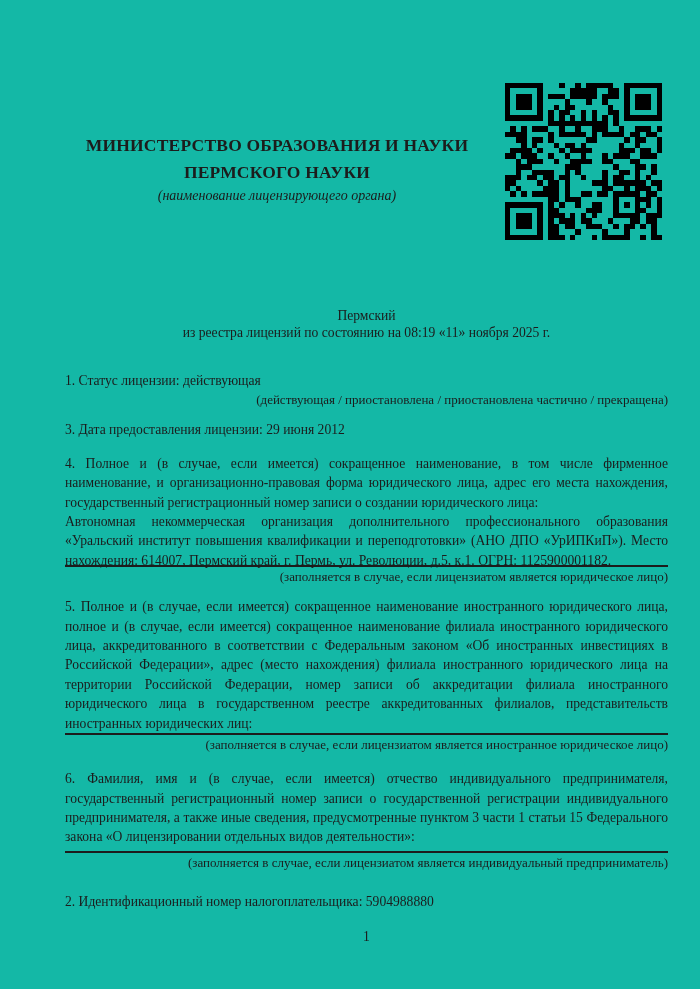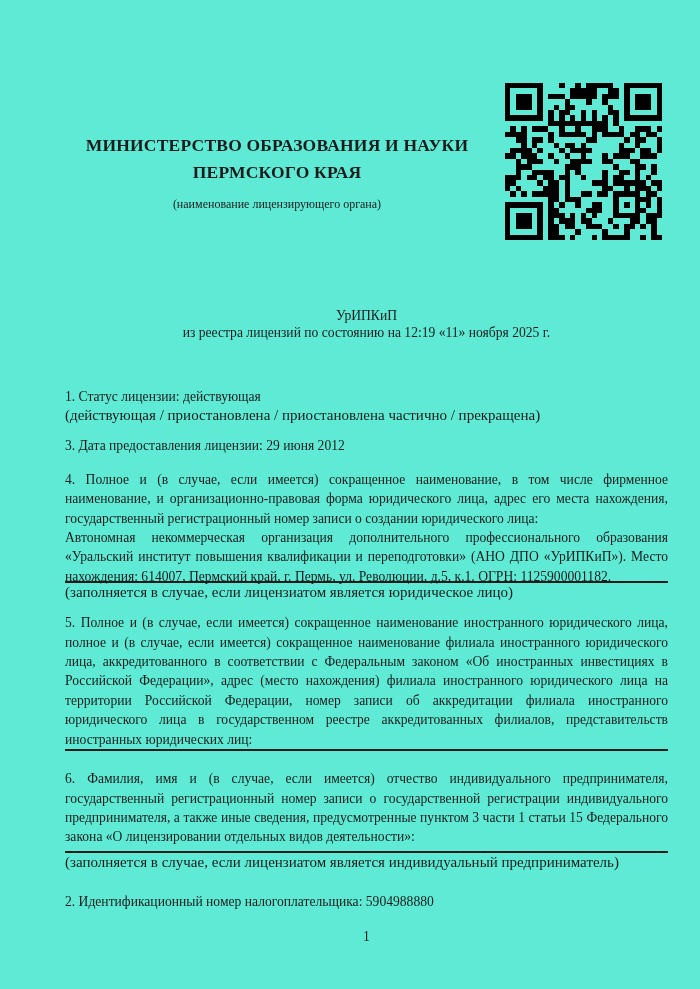--- a/index.html
+++ b/index.html
@@ -2,92 +2,93 @@
 <html lang="ru"><head>
 <meta charset="utf-8">
 <style>
   * { margin: 0; padding: 0; box-sizing: border-box; }
   html, body { background: #e8e8e8; }
   .page {
     position: relative;
     width: 700px;
     height: 989px;
     margin: 0 auto;
-    background: #5eead4;
+    background: #14b8a6;
     color: #1c1c1c;
     font-family: "Liberation Serif", "DejaVu Serif", serif;
     overflow: hidden;
   }
   
   .header-block {
     position: absolute;
     left: 65px;
     top: 132px;
     width: 424px;
     text-align: center;
   }
   .header-title {
     font-weight: bold;
     font-size: 17.5px;
     line-height: 27px;
     letter-spacing: 0.2px;
   }
   .header-caption {
-    font-size: 12px;
+    font-size: 14px;
     line-height: 13px;
-    margin-top: 12px;
+    margin-top: 3px;
+    font-style: italic;
   }
   .qr {
     position: absolute;
     left: 505px;
     top: 83px;
     width: 157px;
     height: 157px;
   }
   
   .doc-body {
     position: absolute;
     left: 65px;
     top: 308px;
     width: 603px;
     font-size: 13.6px;
     line-height: 19.4px;
   }
   .doc-title { text-align: center; line-height: 16.5px; }
   .item { margin-top: 14px; }
-  #item1 { margin-top: 46px; }
+  #item1 { margin-top: 30px; }
   #item4 { }
   #item5 { }
   #item6 { margin-top: 18px; }
   #item7 { margin-top: 23px; }
   .para { text-align: justify; }
   .note {
-    font-size: 15px;
+    font-size: 13px;
     line-height: 13px;
-    text-align: left;
+    text-align: right;
     margin-top: 3px;
   }
   .rule { height: 2px; background: #1c1c1c; }
   #item4 .rule { margin-top: -5px; }
   #item5 .rule { margin-top: 0; }
   #item6 .rule { margin-top: 4px; }
   .page-number {
     text-align: center;
     margin-top: 16px;
     font-size: 13.6px;
   }
 </style>
 </head>
 <body>
 
 <div class="page">
 
   <div class="header-block">
     <div class="header-title">МИНИСТЕРСТВО ОБРАЗОВАНИЯ И НАУКИ</div>
-    <div class="header-title">ПЕРМСКОГО КРАЯ</div>
+    <div class="header-title">ПЕРМСКОГО НАУКИ</div>
     <div class="header-caption">(наименование лицензирующего органа)</div>
   </div>
 
   <div class="qr" id="qr"><svg width="157" height="157" viewBox="0 0 156.60000000000002 156.60000000000002" shape-rendering="crispEdges" fill="#000" xmlns="http://www.w3.org/2000/svg">
         <rect x="0.0" y="0.0" width="5.4" height="5.4"></rect>
         <rect x="5.4" y="0.0" width="5.4" height="5.4"></rect>
         <rect x="10.8" y="0.0" width="5.4" height="5.4"></rect>
         <rect x="16.2" y="0.0" width="5.4" height="5.4"></rect>
         <rect x="21.6" y="0.0" width="5.4" height="5.4"></rect>
         <rect x="27.0" y="0.0" width="5.4" height="5.4"></rect>
@@ -509,22 +510,22 @@
         <rect x="113.4" y="151.2" width="5.4" height="5.4"></rect>
         <rect x="118.8" y="151.2" width="5.4" height="5.4"></rect>
         <rect x="135.0" y="151.2" width="5.4" height="5.4"></rect>
         <rect x="145.8" y="151.2" width="5.4" height="5.4"></rect>
         <rect x="151.2" y="151.2" width="5.4" height="5.4"></rect>
       </svg></div>
 
   <div class="doc-body">
 
     <div class="doc-title">
-      <div>УрИПКиП</div>
-      <div>из реестра лицензий по состоянию на 12:19 «11» ноября 2025 г.</div>
+      <div>Пермский</div>
+      <div>из реестра лицензий по состоянию на 08:19 «11» ноября 2025 г.</div>
     </div>
 
     <div class="item" id="item1">
       <div>1. Статус лицензии: действующая</div>
       <div class="note">(действующая / приостановлена / приостановлена частично / прекращена)</div>
     </div>
 
 
     <div class="item" id="item3">
       <div>3. Дата предоставления лицензии: 29 июня 2012</div>
@@ -534,20 +535,21 @@
       <div class="para">4. Полное и (в случае, если имеется) сокращенное наименование, в том числе фирменное наименование, и организационно-правовая форма юридического лица, адрес его места нахождения, государственный регистрационный номер записи о создании юридического лица:</div>
       <div class="para">Автономная некоммерческая организация дополнительного профессионального образования «Уральский институт повышения квалификации и переподготовки» (АНО ДПО «УрИПКиП»). Место нахождения: 614007, Пермский край, г. Пермь, ул. Революции, д.5, к.1. ОГРН: 1125900001182.</div>
       <div class="rule"></div>
       <div class="note">(заполняется в случае, если лицензиатом является юридическое лицо)</div>
     </div>
 
     <div class="item" id="item5">
       <div class="para">5. Полное и (в случае, если имеется) сокращенное наименование иностранного юридического лица, полное и (в случае, если имеется) сокращенное наименование филиала иностранного юридического лица, аккредитованного в соответствии с Федеральным законом «Об иностранных инвестициях в Российской Федерации», адрес (место нахождения) филиала иностранного юридического лица на территории Российской Федерации, номер записи об аккредитации филиала иностранного юридического лица в государственном реестре аккредитованных филиалов, представительств иностранных юридических лиц:</div>
       <div class="para"></div>
       <div class="rule"></div>
+      <div class="note">(заполняется в случае, если лицензиатом является иностранное юридическое лицо)</div>
     </div>
 
     <div class="item" id="item6">
       <div class="para">6. Фамилия, имя и (в случае, если имеется) отчество индивидуального предпринимателя, государственный регистрационный номер записи о государственной регистрации индивидуального предпринимателя, а также иные сведения, предусмотренные пунктом 3 части 1 статьи 15 Федерального закона «О лицензировании отдельных видов деятельности»:</div>
       <div class="para"></div>
       <div class="rule"></div>
       <div class="note">(заполняется в случае, если лицензиатом является индивидуальный предприниматель)</div>
     </div>
 
     <div class="item" id="item7">

